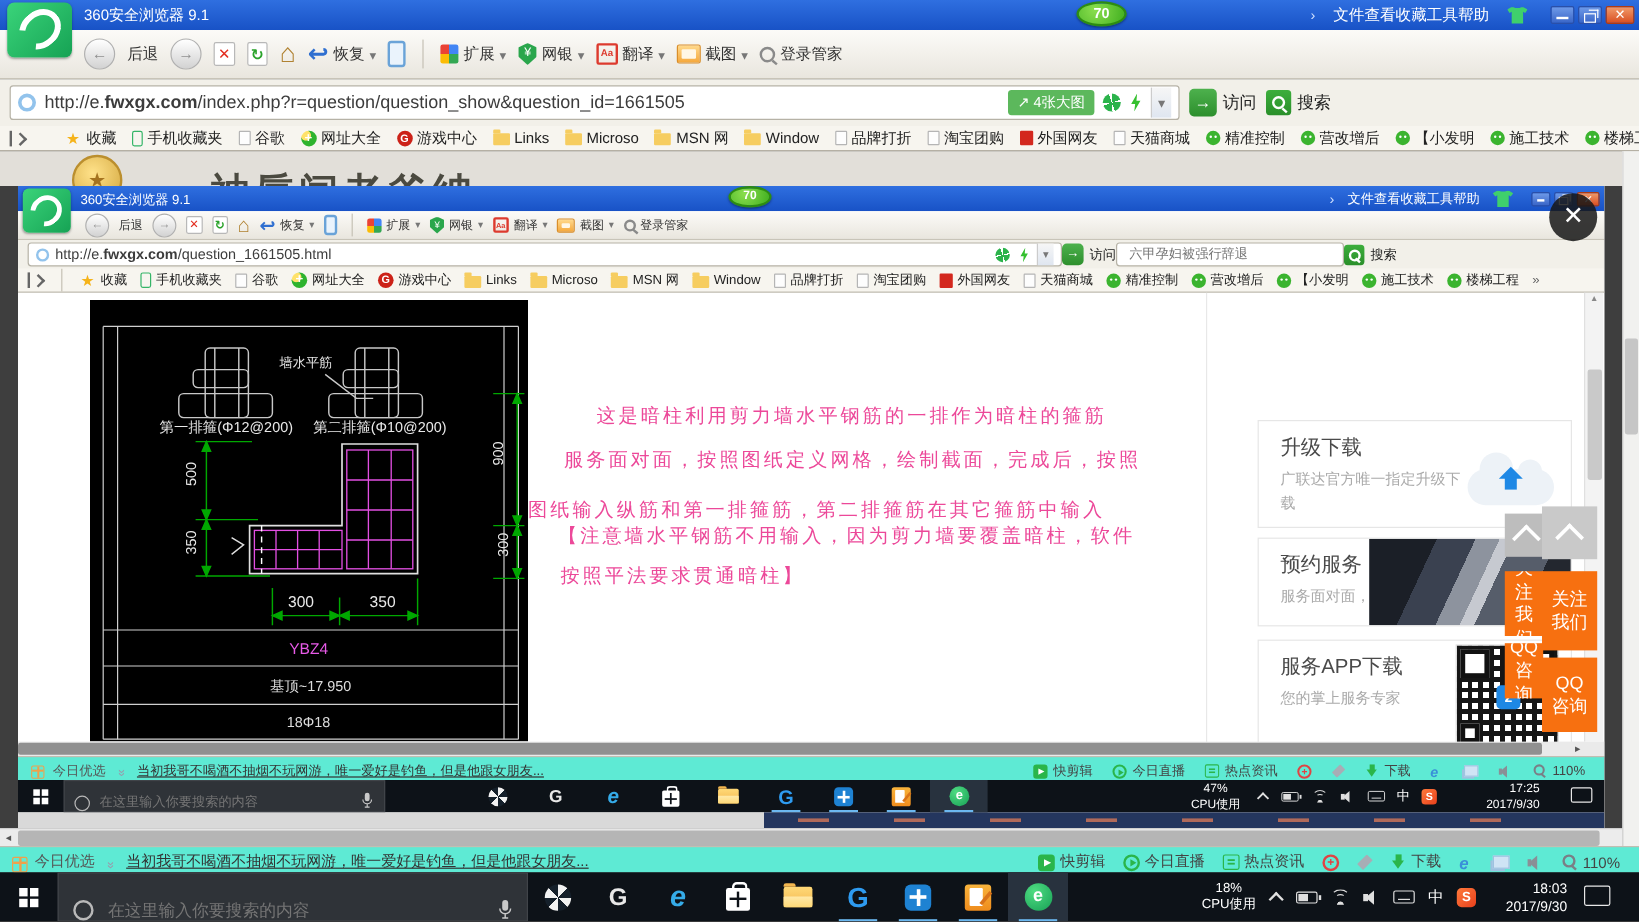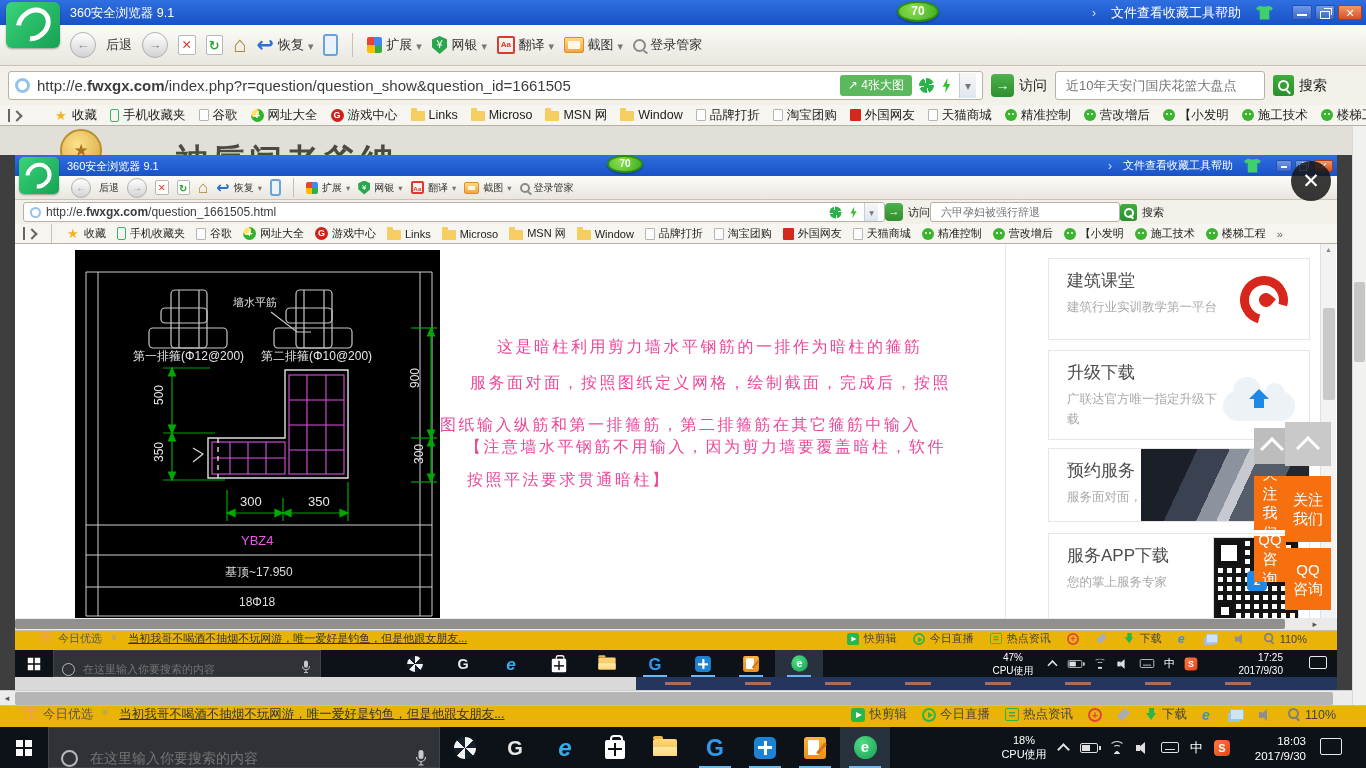--- a/index.html
+++ b/index.html
@@ -97,21 +97,21 @@
   .bigx{position:absolute;left:1291px;top:161px;width:40px;height:40px;border-radius:50%;background:rgba(22,22,22,.85);border:none;color:#fff;font-size:21px;line-height:40px;text-align:center;z-index:30;padding:0}
   .bigx::before{content:"✕"}
   .ohs{position:absolute;left:0;top:690px;width:1352px;height:15px;background:#ececec;border-top:1px solid #cfcfcf;z-index:20}
   .arrL{position:absolute;left:0;top:0;width:14px;height:15px;color:#555;font-size:9px;line-height:15px;text-align:center}
   .arrL::before{content:"◂"}
   .othumb{position:absolute;left:15px;top:1px;width:1318px;height:13px;background:#b5b5b5;border-radius:2px}
   .ovs{position:absolute;left:1352px;top:126px;width:14px;height:579px;background:#f1f1ef;border-left:1px solid #d8d8d8}
   .ovthumb{position:absolute;left:1px;top:156px;width:11px;height:80px;background:#c6c6c6;border-radius:2px}
 
   
-  .w-status{position:absolute;left:0;right:0;top:705px;height:22px;background:#eab308;border-top:1px solid #c2beb2;display:flex;align-items:flex-start;font-size:12.5px;color:#555;padding:0 24px;white-space:nowrap}
+  .w-status{position:absolute;left:0;right:0;top:705px;height:22px;background:#5eead4;border-top:1px solid #c2beb2;display:flex;align-items:flex-end;font-size:12.5px;color:#555;padding:0 10px;white-space:nowrap}
   .gift{width:13px;height:13px;border:1.5px solid #f0a04a;border-radius:2px;position:relative;display:inline-block;margin-right:6px;flex:none}
   .gift::before{content:"";position:absolute;left:50%;top:0;bottom:0;width:2px;background:#f0a04a;transform:translateX(-50%)}
   .gift::after{content:"";position:absolute;left:0;right:0;top:3px;height:1.5px;background:#f0a04a}
   .chev2{color:#99a;display:inline-block;transform:rotate(90deg);margin:0 10px;font-size:11px}
   .chev2::before{content:"»"}
   .headline{color:#333;text-decoration:underline}
   .stright{margin-left:auto;display:flex;align-items:center;gap:15px;padding-right:6px}
   .sti{display:flex;align-items:center;gap:4px;color:#444}
   .stico{display:inline-block;flex:none}
   .ic-clip{width:14px;height:14px;border-radius:3px;background:#2ab54a;position:relative}
@@ -352,23 +352,20 @@
       <span class="url"><em>http://e.</em><b>fwxgx.com</b><em>/index.php?r=question/question_show&amp;question_id=1661505</em></span>
       <span class="imgbadge">4张大图</span>
       <i class="apert"></i>
       <i class="bolt"></i>
       <span class="chevbox"><i class="chevd"></i></span>
     </div>
     <span class="visitb">
         <i class="vicon"></i>
         <em>访问</em>
       </span>
-    <div class="sfield">
-      <input placeholder="近10年天安门国庆花篮大盘点" style="">
-    </div>
     <span class="sbtn">
         <i class="sicon"></i>
         <em>搜索</em>
       </span>
   </div>
 
   <div class="w-bm">
     <i class="bmtog"></i>
     <span class="vsep"></span>
     <span style="display:flex;gap:13px">
@@ -702,25 +699,20 @@
       </svg>
 
       <div class="red" style="left:482px;top:93px">这是暗柱利用剪力墙水平钢筋的一排作为暗柱的箍筋</div>
       <div class="red" style="left:455px;top:129px">服务面对面，按照图纸定义网格，绘制截面，完成后，按照</div>
       <div class="red" style="left:450px;top:193px">【注意墙水平钢筋不用输入，因为剪力墙要覆盖暗柱，软件</div>
       <div class="red" style="left:425px;top:171px">图纸输入纵筋和第一排箍筋，第二排箍筋在其它箍筋中输入</div>
       <div class="red" style="left:452px;top:226px">按照平法要求贯通暗柱】</div>
 
       <div class="divider"></div>
 
-      <div class="card" style="top:14px;height:82px">
-        <span class="ctitle">建筑课堂</span>
-        <span class="cdesc">建筑行业实训教学第一平台</span>
-        <i class="phx"></i>
-      </div>
       <div class="card" style="top:106px;height:90px">
         <span class="ctitle">升级下载</span>
         <span class="cdesc">广联达官方唯一指定升级下载</span>
         <span class="cloudwrap">
             <i class="cloud"></i>
             <i class="uparrow"></i>
           </span>
       </div>
       <div class="card" style="top:204px;height:74px">
         <span class="ctitle">预约服务</span>

